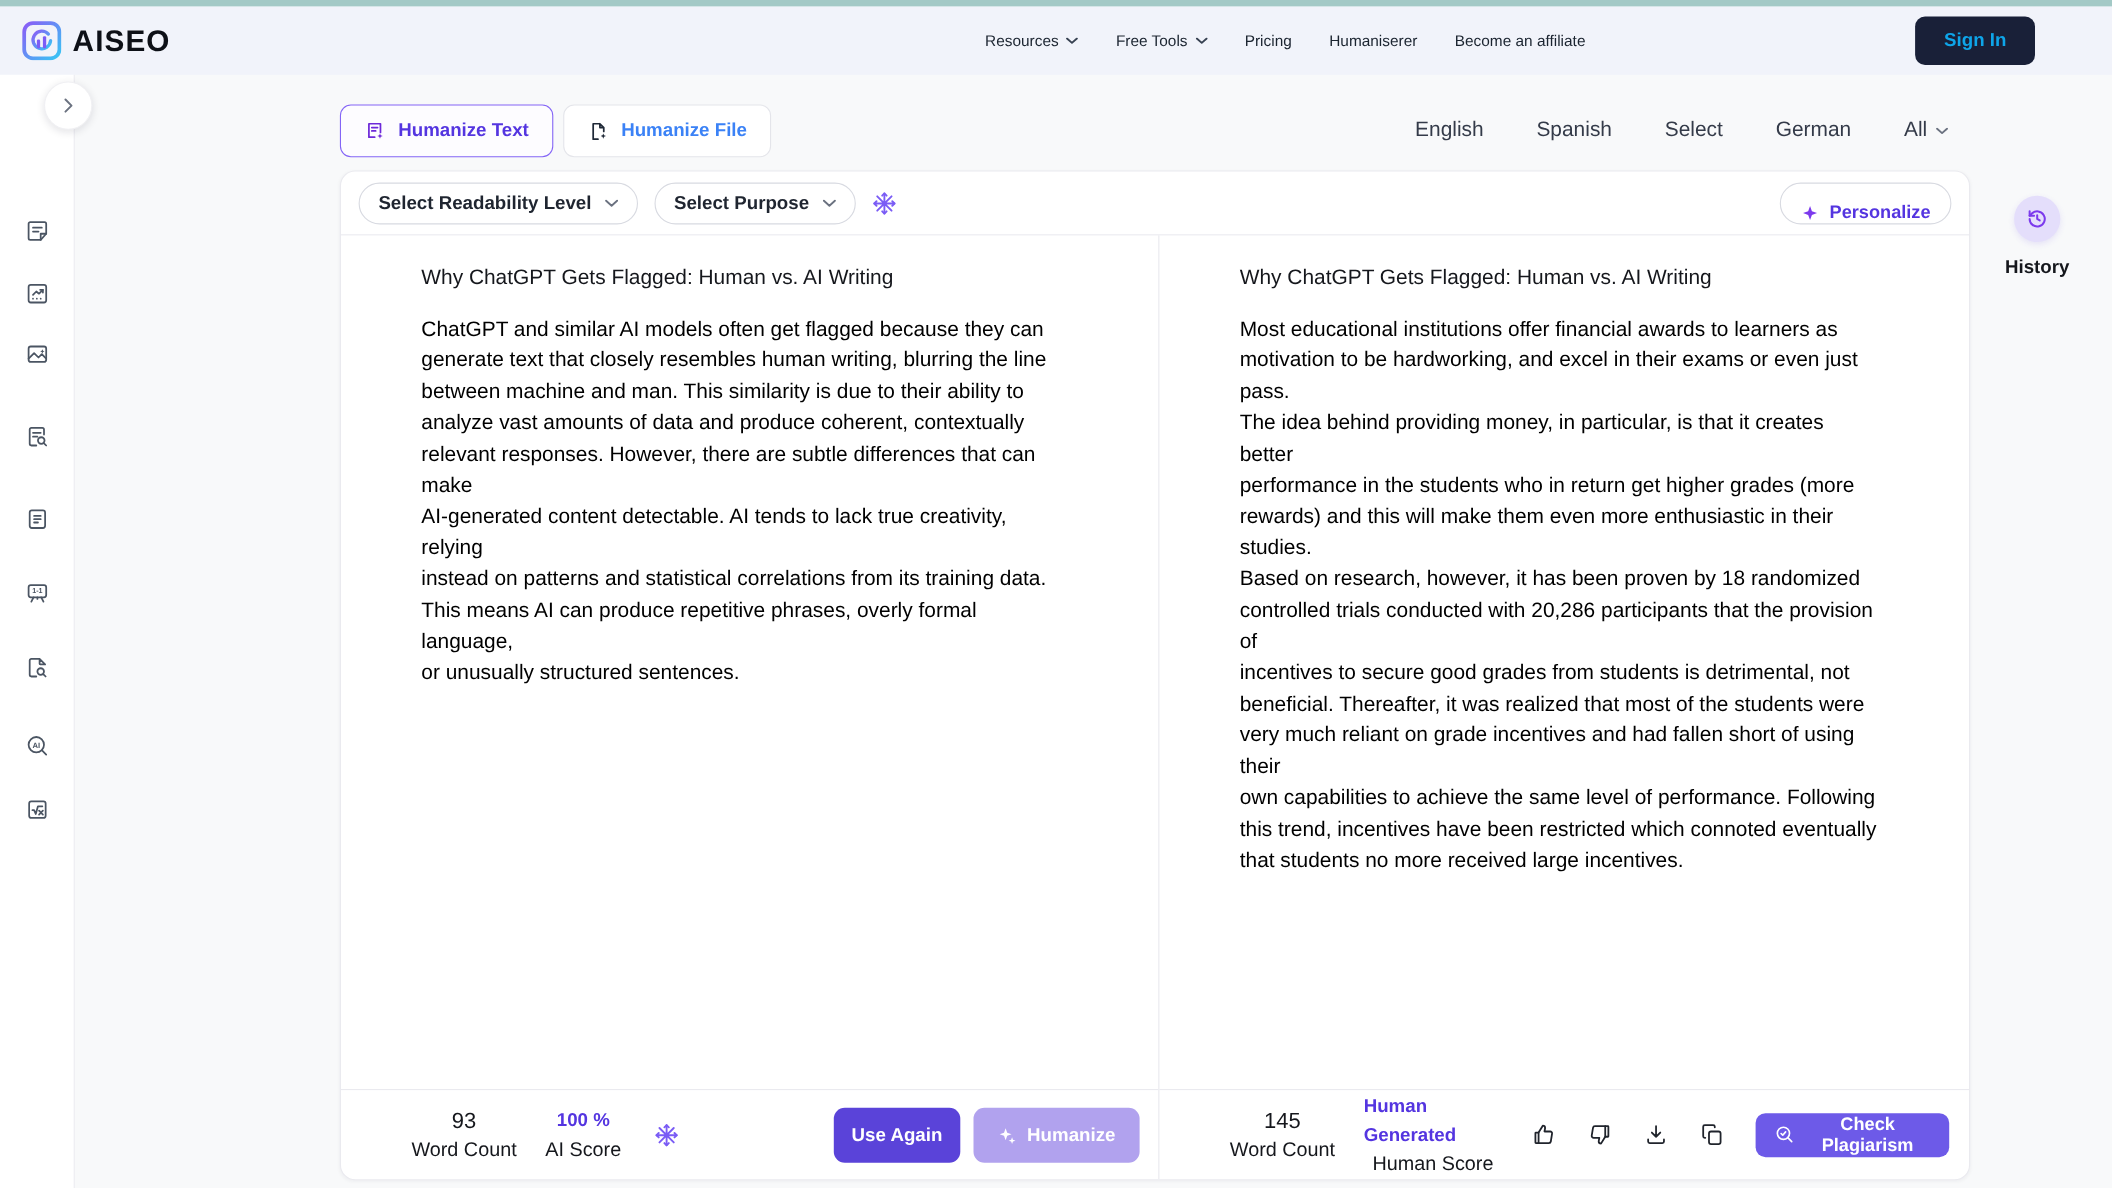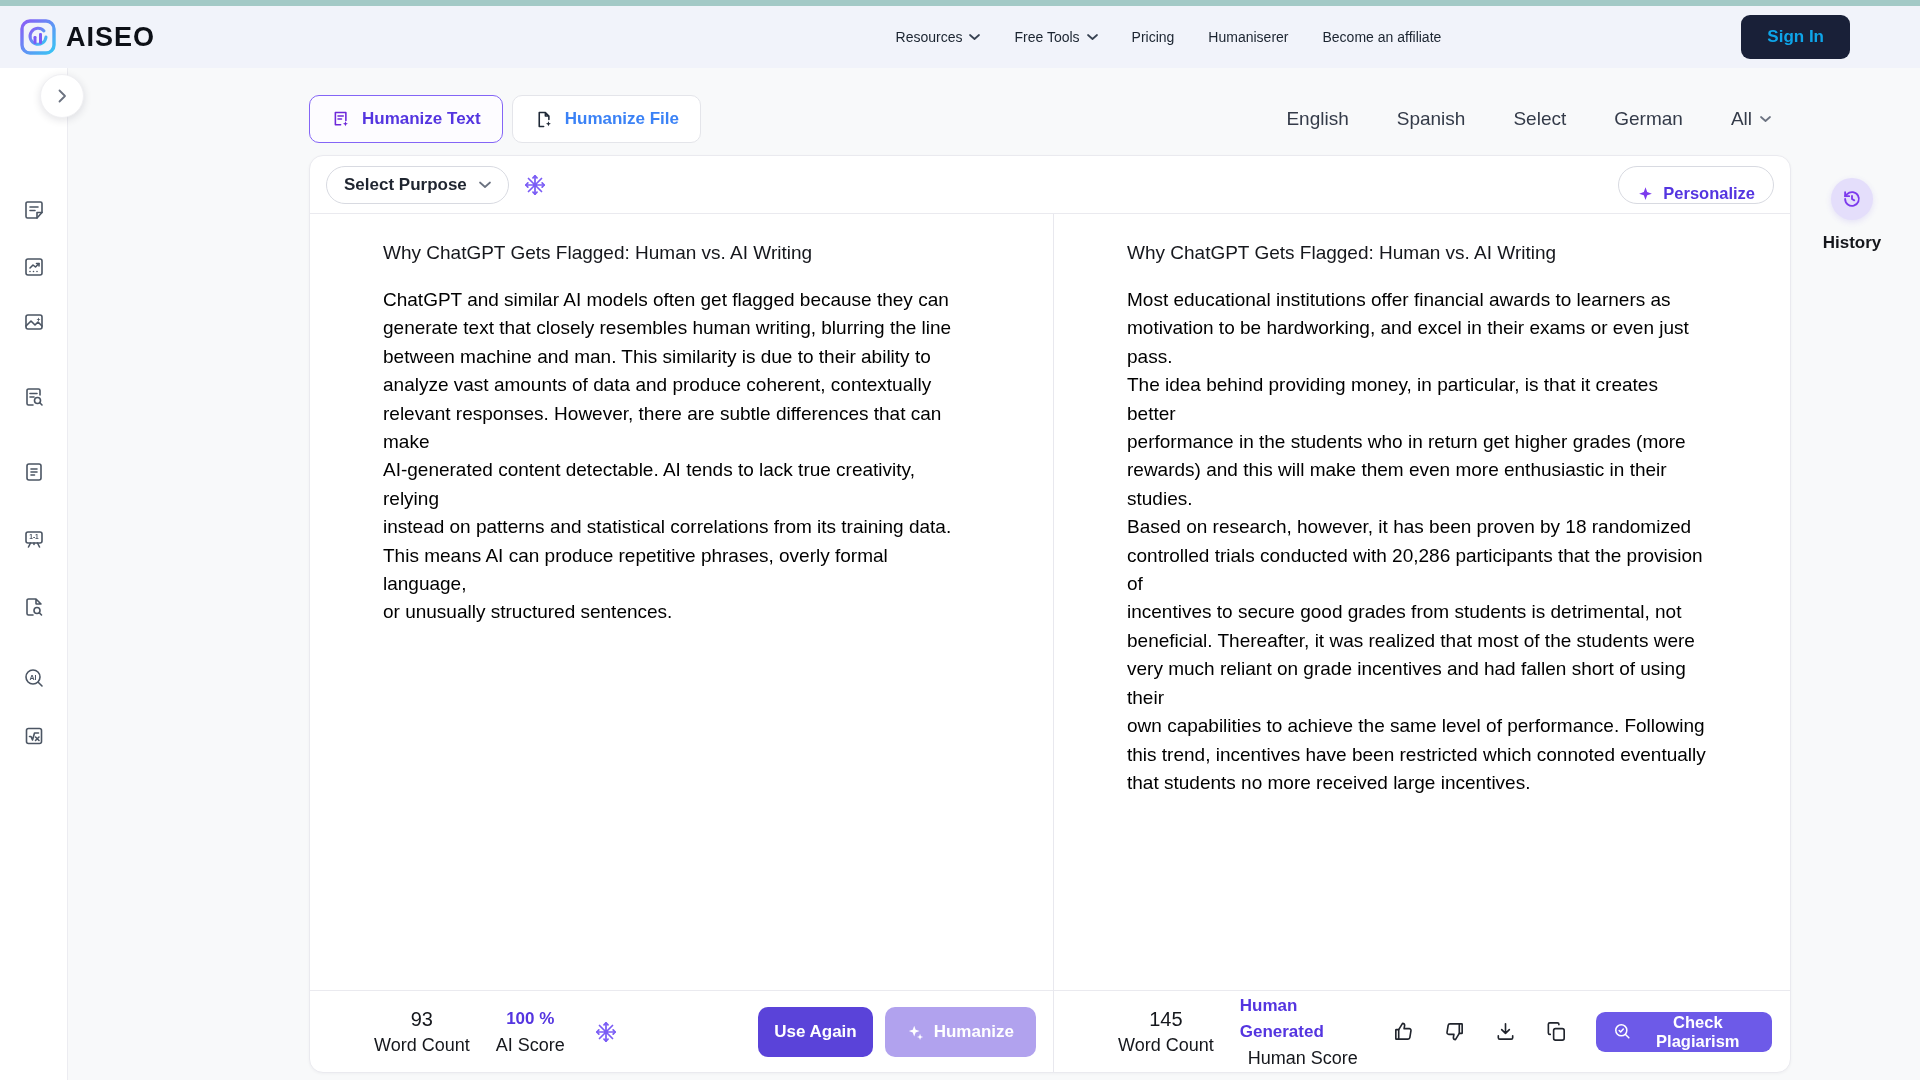--- a/index.html
+++ b/index.html
@@ -282,20 +282,28 @@
           </svg>
         </span>
     </span>
   </div>
 </div>
 
 <section class="card">
 
   <div class="controls">
     <button class="pill">
+      <span>Select Readability Level</span>
+      <span>
+          <svg width="12" height="8" viewBox="0 0 12 8">
+            <path d="M1 1.5l5 4.5 5-4.5" stroke="#6b7280" stroke-width="1.7" fill="none" stroke-linecap="round" stroke-linejoin="round"></path>
+          </svg>
+        </span>
+    </button>
+    <button class="pill">
       <span>Select Purpose</span>
       <span>
           <svg width="12" height="8" viewBox="0 0 12 8">
             <path d="M1 1.5l5 4.5 5-4.5" stroke="#6b7280" stroke-width="1.7" fill="none" stroke-linecap="round" stroke-linejoin="round"></path>
           </svg>
         </span>
     </button>
     <span class="snowflake">
       <svg width="22" height="22" viewBox="0 0 24 24" stroke="currentColor" stroke-width="1.9" fill="none" stroke-linecap="round">
         <path d="M12 2v20M2 12h20M4.9 4.9l14.2 14.2M19.1 4.9L4.9 19.1"></path>

